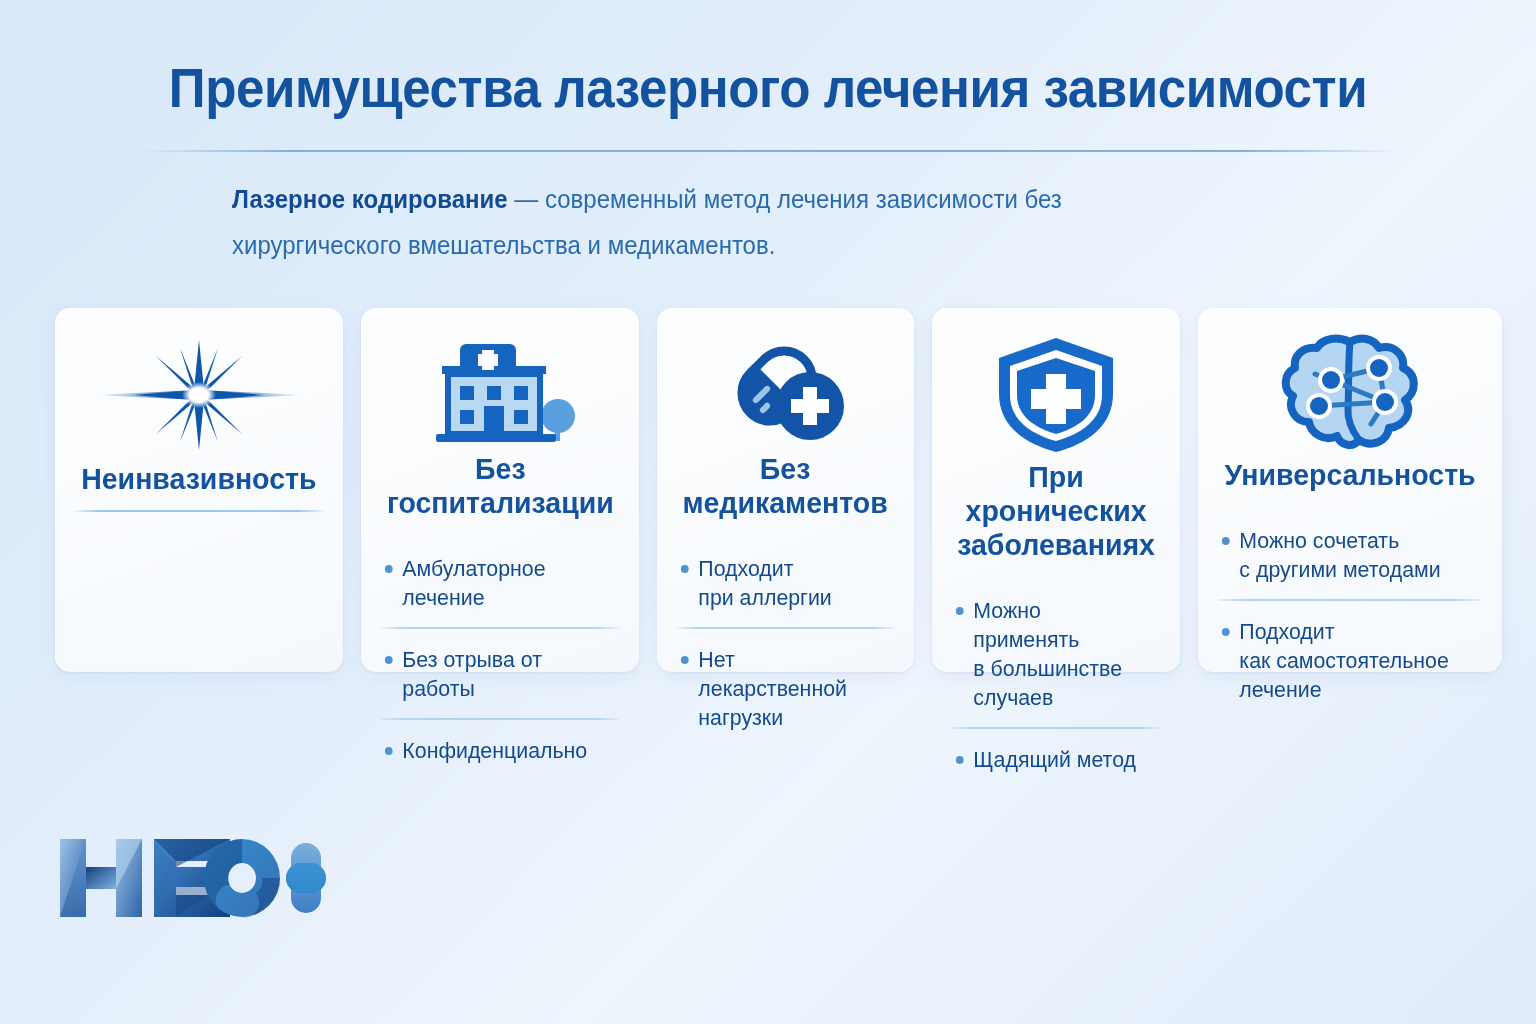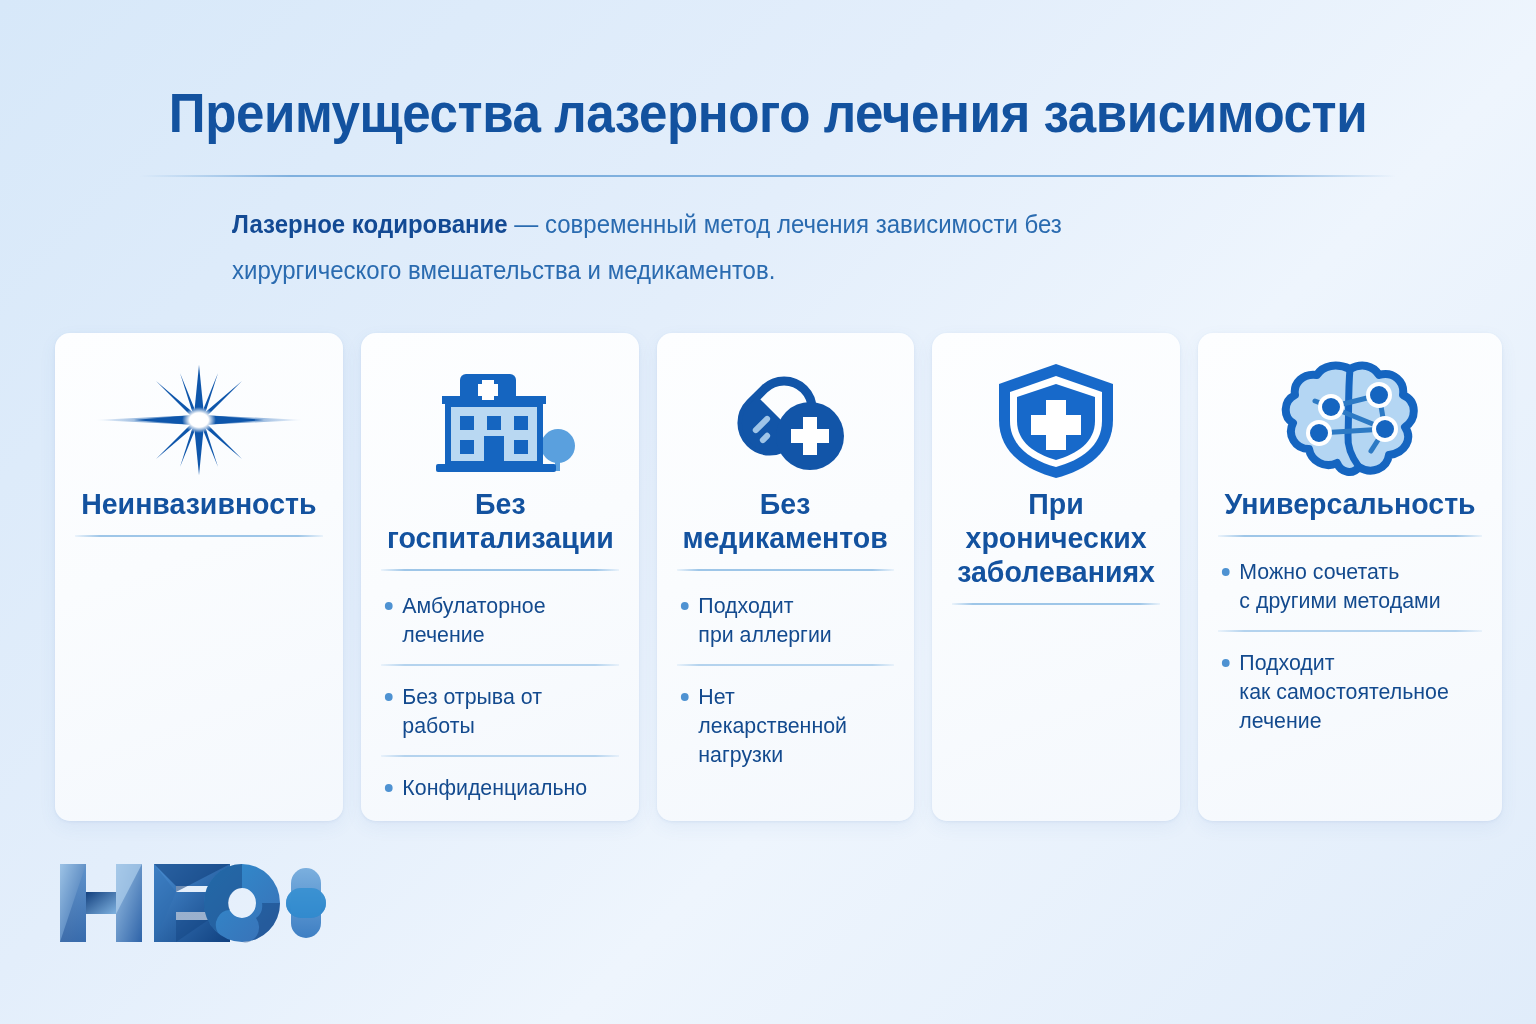--- a/index.html
+++ b/index.html
@@ -2,21 +2,21 @@
 <html lang="ru"><head>
 <meta charset="utf-8">
 <style>
   html,body{margin:0;padding:0;}
   body{
     width:1536px;height:1024px;overflow:hidden;
     font-family:"Liberation Sans","DejaVu Sans",sans-serif;
     background:linear-gradient(135deg,#d7e8f9 0%,#e3eefb 38%,#eef5fd 62%,#e0ecfa 100%);
     position:relative;
   }
-  .stage{position:absolute;inset:0;margin-top:25px;}
+  .stage{position:absolute;inset:0;}
 
   
   .title{
     position:absolute;top:56px;left:0;width:1536px;text-align:center;
     font-family:"Liberation Sans Narrow","Liberation Sans",sans-serif;
     font-weight:700;font-size:55px;letter-spacing:-0.5px;
     color:#13529f;
     transform:scaleX(0.93);transform-origin:center top;
     white-space:nowrap;
   }
@@ -26,21 +26,21 @@
   }
   .subtitle{
     position:absolute;top:176px;left:232px;width:1000px;
     font-size:25px;line-height:46px;color:#2a6bb0;font-weight:400;
     transform:scaleX(0.96);transform-origin:left top;
   }
   .subtitle b{color:#134a94;font-weight:700;}
 
   
   .cards{
-    position:absolute;top:308px;left:55px;width:1426px;height:488px;
+    position:absolute;top:308px;left:55px;width:1426px;height:364px;
     display:flex;gap:18px;
   }
   .card{
     flex:1 1 0;
     background:linear-gradient(160deg,#fdfeff 0%,#fafcfe 45%,#f4f8fd 100%);
     border-radius:15px;
     box-shadow:0 1px 3px rgba(70,120,180,.10),0 6px 18px rgba(70,120,180,.07);
     padding:26px 20px 18px;
     box-sizing:border-box;
     display:flex;flex-direction:column;align-items:center;
@@ -195,20 +195,26 @@
           <path d="M65 4 L122 24 V60 C122 92 96 110 65 118 C34 110 8 92 8 60 V24 Z" fill="#1769ca"></path>
           <path d="M65 16 L111 32 V61 C111 86 90 100 65 107 C40 100 19 86 19 61 V32 Z" fill="#ffffff"></path>
           <path d="M65 24 L104 37 V61 C104 82 86 94 65 100 C44 94 26 82 26 61 V37 Z" fill="#1769ca"></path>
           <rect x="55" y="40" width="20" height="50" fill="#ffffff"></rect>
           <rect x="40" y="55" width="50" height="20" fill="#ffffff"></rect>
         </svg>
       </div>
       <div class="card-title">При хронических
 заболеваниях</div>
       <div class="card-rule"></div>
+      <div class="bullets">
+        <div class="bullet"><span class="dot"></span><span>Можно применять
+в большинстве случаев</span></div>
+        <div class="bullet-sep"></div>
+        <div class="bullet"><span class="dot"></span><span>Щадящий метод</span></div>
+      </div>
     </div>
 
     <div class="card">
       <div class="icon-wrap">
         <svg width="150" height="118" viewBox="0 0 150 118">
           <path d="M75 8 C62 2 48 4 42 14 C28 12 18 22 20 34 C8 40 8 56 18 62 C12 74 20 88 34 88 C36 100 50 108 62 102 C66 112 78 114 84 106 C96 114 112 108 114 94 C130 92 138 78 130 66 C142 58 142 40 128 34 C130 20 118 10 104 14 C98 4 86 2 75 8 Z" fill="#b4d6f3" stroke="#1565c0" stroke-width="8" stroke-linejoin="round"></path>
           <path d="M75 8 C73 30 74 54 73 74 C72 88 78 98 84 106" fill="none" stroke="#1565c0" stroke-width="7"></path>
           <g stroke="#2d7ac4" stroke-width="5" fill="none" stroke-linecap="round">
             <path d="M56 46 L40 40"></path>
             <path d="M56 46 L104 34"></path>

